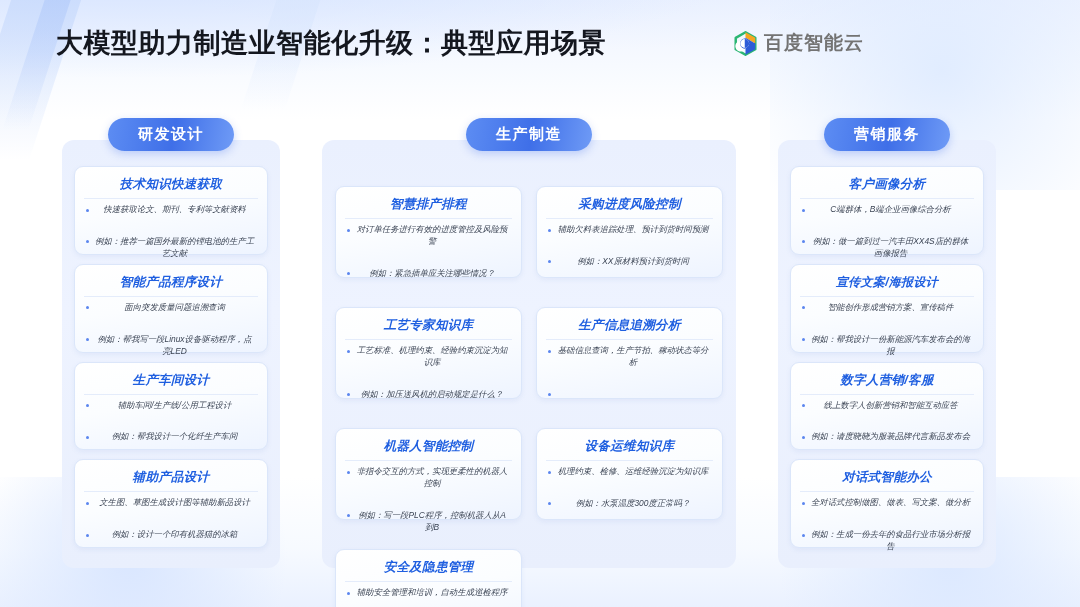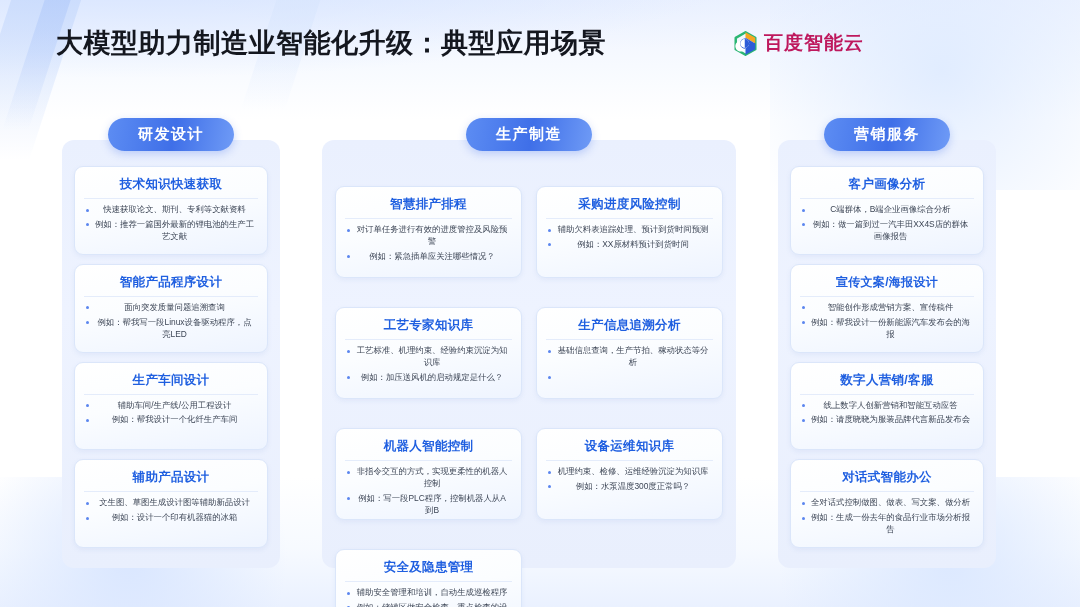--- a/index.html
+++ b/index.html
@@ -62,21 +62,21 @@
     margin-left:56px;
     font-size:27px; font-weight:bold; color:#14171f; letter-spacing:.5px;
     white-space:nowrap;
   }
   .brand{
     position:absolute; right:32px; top:30px;
     display:flex; align-items:center; gap:7px;
   }
   .brand-mark{ width:23px; height:25px; display:block; }
   .brand-text{
-    font-size:19px; font-weight:bold; color:#be185d; letter-spacing:1px;
+    font-size:19px; font-weight:bold; color:#737373; letter-spacing:1px;
     white-space:nowrap;
   }
 
   
   .board{
     position:absolute; left:0; top:118px; width:1080px; height:450px;
     display:flex; z-index:3;
   }
   .col{ position:relative; }
   .col.c1{ width:218px; margin-left:62px; }
@@ -103,21 +103,21 @@
   }
   .col-divider{
     position:absolute; top:42px; bottom:14px; width:1px;
     background:repeating-linear-gradient(180deg,#c3d2ef 0 4px, transparent 4px 9px);
   }
 
   
   .cards{
     position:absolute; left:0; right:0; top:38px; bottom:10px;
     padding:10px 12px;
-    display:flex; flex-direction:column; gap:9px;
+    display:flex; flex-direction:column; gap:9px;font-style:italic;
   }
   .cards.two{
     flex-direction:row; flex-wrap:wrap; align-content:flex-start;
     gap:9px 14px; padding:10px 13px;
   }
   .card{
     background:linear-gradient(170deg,#ffffff 0%,#fbfdff 45%,#eef4ff 100%);
     border:1px solid #dbe6fa;
     border-radius:9px;
     box-shadow:0 2px 5px rgba(95,130,200,.09);
@@ -132,21 +132,21 @@
     font-size:12.5px; font-weight:bold; color:#1f5fe0;
     text-align:center; letter-spacing:.3px;
     padding-bottom:5px;
     border-bottom:1px solid #e4ecfb;
     white-space:nowrap;
   }
   .card-title.sm{ font-size:12px; }
   .bullets{
     list-style:none;
     margin-top:5px;
-    display:flex; flex-direction:column; gap:3px;justify-content:flex-end;
+    display:flex; flex-direction:column; gap:20px;justify-content:flex-end;
   }
   .bullets li{
     position:relative;
     font-size:8.4px; line-height:1.42; color:#3d4656;
     text-align:center;
     padding:0 3px 0 10px;
   }
   .bullets li .dot{
     position:absolute; left:2px; top:4.5px;
     width:3px; height:3px; border-radius:50%;

